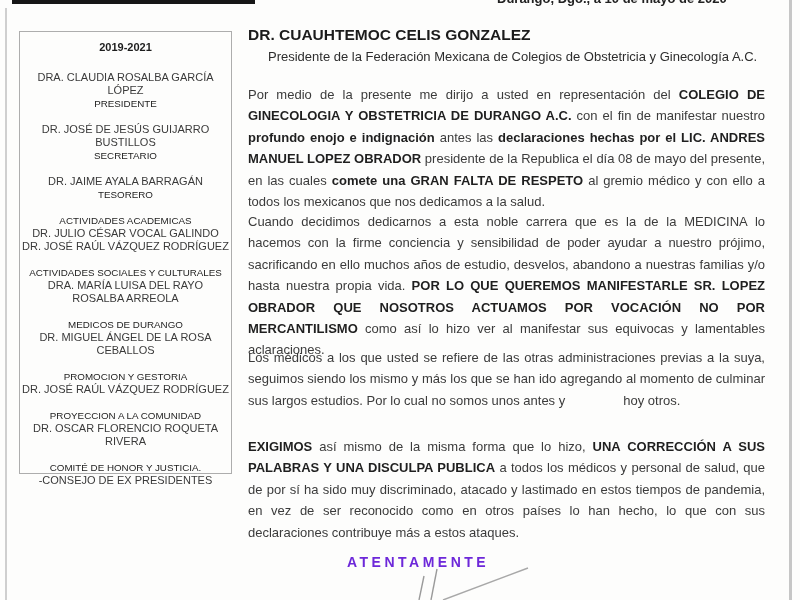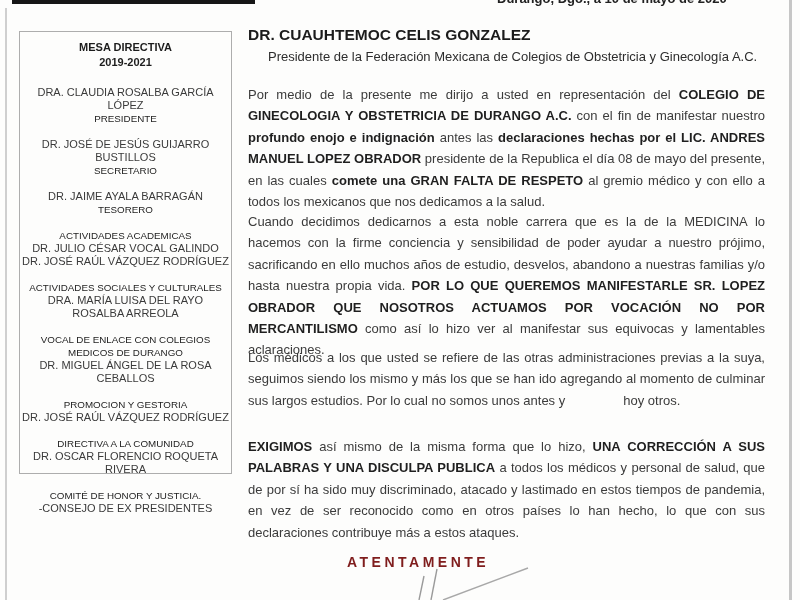--- a/index.html
+++ b/index.html
@@ -30,39 +30,38 @@
   .para { position:absolute; left:248px; width:517px; font-size:13px; line-height:21.4px;
           text-align:justify; color:#3b3b3b; }
   .para b { color:#1f1f1f; }
   .p1 { top:84px; }
   .p2 { top:211px; }
   .p3 { top:347px; }
   .p4 { top:436px; }
   .mid-gap { display:inline-block; width:58px; height:1px; }
 
   .closing { position:absolute; left:347px; top:554px; font-weight:bold; font-size:14px;
-             letter-spacing:3.5px; color:#7f1d1d; white-space:nowrap; }
+             letter-spacing:3.5px; color:#6d28d9; white-space:nowrap; }
   .signature { position:absolute; left:380px; top:566px; }
 </style>
 </head>
 <body>
 
 <div class="page">
 
   <div class="edge-left"></div>
   <div class="edge-right"></div>
   <div class="scan-top-bar"></div>
 
   <div class="date-clip">
     <span>Durango, Dgo., a 10 de mayo de 2020</span>
   </div>
 
   <div class="board">
     <div class="hdr-wrap">
-      <div class="hdr">MESA DIRECTIVA</div>
       <div class="hdr">2019-2021</div>
     </div>
 
     <div class="sb-group">
       <div class="sb-name">DRA. CLAUDIA ROSALBA  GARCÍA LÓPEZ</div>
       <div class="sb-role">PRESIDENTE</div>
     </div>
     <div class="sb-group">
       <div class="sb-name">DR. JOSÉ DE JESÚS GUIJARRO BUSTILLOS</div>
       <div class="sb-role">SECRETARIO</div>
@@ -76,30 +75,29 @@
       <div class="sb-title">ACTIVIDADES ACADEMICAS</div>
       <div class="sb-name">DR. JULIO CÉSAR VOCAL GALINDO</div>
       <div class="sb-name">DR. JOSÉ RAÚL VÁZQUEZ RODRÍGUEZ</div>
     </div>
     <div class="sb-group">
       <div class="sb-title">ACTIVIDADES SOCIALES Y CULTURALES</div>
       <div class="sb-name">DRA. MARÍA LUISA DEL RAYO</div>
       <div class="sb-name">ROSALBA ARREOLA</div>
     </div>
     <div class="sb-group">
-      <div class="sb-title">VOCAL DE ENLACE  CON  COLEGIOS</div>
       <div class="sb-title">MEDICOS DE DURANGO</div>
       <div class="sb-name">DR. MIGUEL ÁNGEL DE LA ROSA CEBALLOS</div>
     </div>
     <div class="sb-group">
       <div class="sb-title">PROMOCION Y  GESTORIA</div>
       <div class="sb-name">DR. JOSÉ RAÚL VÁZQUEZ RODRÍGUEZ</div>
     </div>
     <div class="sb-group">
-      <div class="sb-title">DIRECTIVA A LA COMUNIDAD</div>
+      <div class="sb-title">PROYECCION A LA COMUNIDAD</div>
       <div class="sb-name">DR. OSCAR FLORENCIO ROQUETA RIVERA</div>
     </div>
     <div class="sb-group">
       <div class="sb-title">COMITÉ DE HONOR Y  JUSTICIA.</div>
       <div class="sb-name">-CONSEJO DE EX PRESIDENTES</div>
     </div>
   </div>
 
   <div class="recipient-name">DR. CUAUHTEMOC CELIS GONZALEZ</div>
   <div class="recipient-title">Presidente de la Federación Mexicana de Colegios de Obstetricia y Ginecología A.C.</div>

